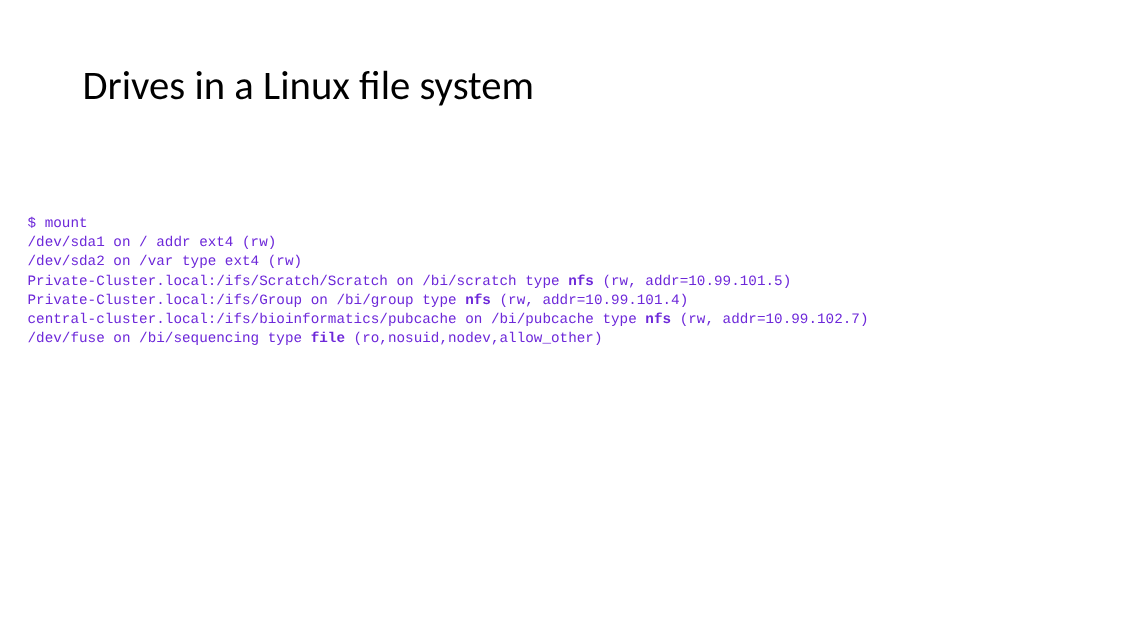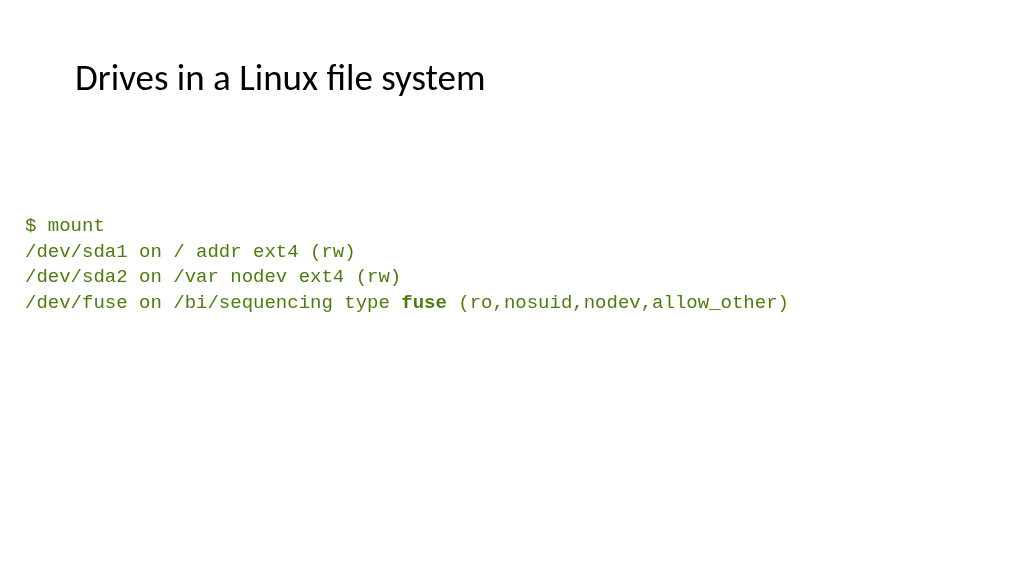--- a/index.html
+++ b/index.html
@@ -23,36 +23,39 @@
     left: 75px;
     top: 55px;
     font-size: 37px;
     font-weight: 400;
     font-family: "Segoe UI Light", "Segoe UI", "Calibri Light", Calibri, Arial, sans-serif;
     color: #000;
   }
   .terminal {
     position: absolute;
     left: 25px;
-    top: 214px;
+    top: 194px;
     font-family: "Courier New", Courier, monospace;
-    font-size: 19px;
+    font-size: 13px;
     line-height: 1.35;
-    color: #4d7c0f;
+    color: #6d28d9;
     white-space: nowrap;
   }
   .terminal .line { display: block; }
   .terminal b { font-weight: bold; }
 </style>
 </head>
 <body>
 
 <div class="slide">
   <div class="title">Drives in a Linux file system</div>
   <div class="terminal">
     <span class="line">$ mount</span>
     <div id="lines-container">
         <span class="line">/dev/sda1 on / addr ext4 (rw)</span>
-        <span class="line">/dev/sda2 on /var nodev ext4 (rw)</span>
-        <span class="line">/dev/fuse on /bi/sequencing type <b>fuse</b> (ro,nosuid,nodev,allow_other)</span>
+        <span class="line">/dev/sda2 on /var type ext4 (rw)</span>
+        <span class="line">Private-Cluster.local:/ifs/Scratch/Scratch on /bi/scratch type <b>nfs</b> (rw, addr=10.99.101.5)</span>
+        <span class="line">Private-Cluster.local:/ifs/Group on /bi/group type <b>nfs</b> (rw, addr=10.99.101.4)</span>
+        <span class="line">central-cluster.local:/ifs/bioinformatics/pubcache on /bi/pubcache type <b>nfs</b> (rw, addr=10.99.102.7)</span>
+        <span class="line">/dev/fuse on /bi/sequencing type <b>file</b> (ro,nosuid,nodev,allow_other)</span>
       </div>
   </div>
 </div>
 
 </body></html>

